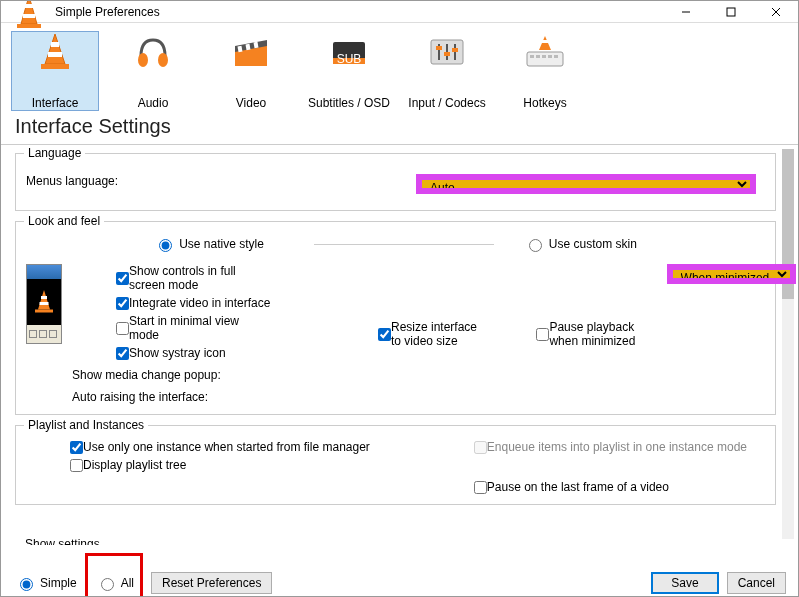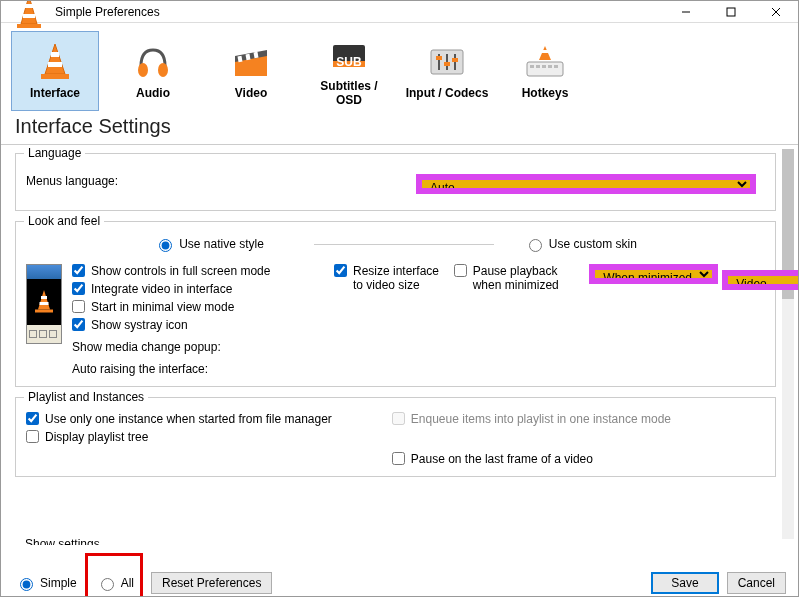--- a/index.html
+++ b/index.html
@@ -5,21 +5,21 @@
   * { box-sizing: border-box; font-family: "Segoe UI", Tahoma, sans-serif; font-size: 12px; }
   body { margin: 0; background: #fff; width: 799px; height: 597px; overflow: hidden; border:1px solid #999;}
   
   .titlebar { height: 22px; display: flex; align-items: center; padding-left: 8px; border-bottom: 1px solid #ddd;}
   .titlebar .title { margin-left: 6px; color:#000;}
   .win-controls { margin-left: auto; display: flex; }
   .win-btn { width: 45px; height: 30px; display: flex; align-items:center; justify-content:center; }
   .win-btn svg { width: 10px; height: 10px; }
   
   .tabs { display: flex; gap: 10px; padding: 8px 10px 0 10px; }
-  .tab { width: 88px; height: 80px; display: flex; flex-direction: column; align-items: center; justify-content: center; gap: 4px; border: 1px solid transparent; font-weight: bold; }
+  .tab { width: 88px; height: 80px; display: flex; flex-direction: column; align-items: center; justify-content: space-between; gap: 4px; border: 1px solid transparent; }
   .tab.selected { background: #cde6f7; border: 1px solid #7aa7d8; }
   .tab .label { text-align: center; }
   .cone { width: 40px; height: 40px; }
   .headphones, .clapper, .subicon, .slider, .keyboard { width: 40px; height: 40px; }
   
   .heading { font-size: 20px; padding: 4px 14px 6px 14px; border-bottom: 1px solid #ccc; color:#222;}
   
   .scrollarea { position: relative; height: 400px; overflow: hidden; padding-left:14px; padding-right: 22px; padding-top:8px;}
   .scrollbar-track { position:absolute; right:4px; top:4px; width:12px; height:390px; background:#f0f0f0;}
   .scrollbar-thumb { position:absolute; right:4px; top:4px; width:12px; height:150px; background:#c2c2c2;}
@@ -34,21 +34,21 @@
   
   .lookfeel-styles { display:flex; align-items:center; gap: 30px; justify-content:center; margin-bottom:12px;}
   .radio { display:flex; align-items:center; gap:4px;}
   .hr { border-bottom:1px solid #ccc; width:180px; margin-left: 20px;}
   .lf-grid { display:flex; gap: 10px;}
   .preview { width:120px; height:80px; border:1px solid #888; background:#ece8d8; display:flex; flex-direction:column;}
   .preview .top { height:14px; background:linear-gradient(#4a8cd8,#2b6cb0); }
   .preview .mid { flex:1; background:#000; display:flex; align-items:center; justify-content:center;}
   .preview .bot { height:18px; background:#ece8d8; display:flex; align-items:center; gap:2px; padding:0 2px;}
   .lf-col { display:flex; flex-direction:column; gap:4px;}
-  .check { display:flex; align-items:flex-start; gap:6px;}
+  .check { display:flex; align-items:center; margin-left:44px;}
   .check input { width:13px; height:13px; margin:0;}
   .lf-cols { display:flex; gap:40px;}
   .lf-col2 { display:flex; flex-direction:row; gap:4px; margin-left:18px;}
   .lf-row2 { display:flex; align-items:center; gap: 10px; margin-top:4px;}
   .lf-row2 .lbl { width: 200px;}
   
   .pl-grid { display:flex; gap: 60px;}
   .disabled { color:#888;}
   
   .showsettings-partial { position:absolute; bottom:-6px; left:20px; background:#fff; padding:0 4px;}

